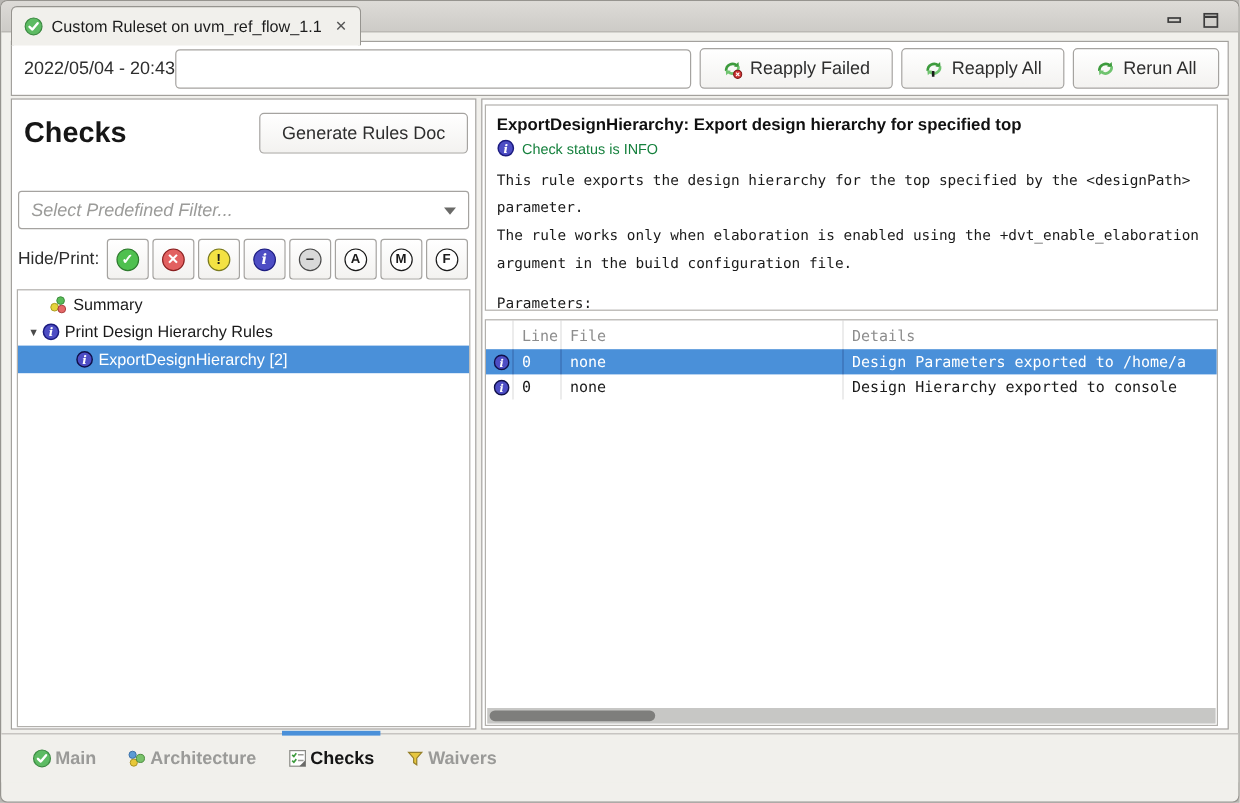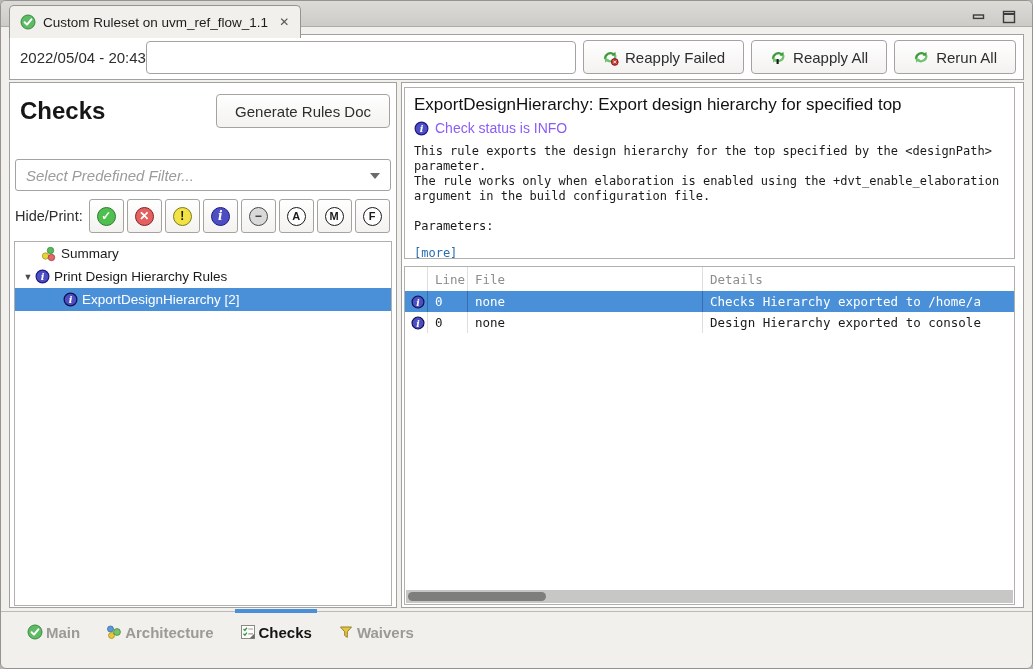--- a/index.html
+++ b/index.html
@@ -101,25 +101,25 @@
   .tree-row svg { margin-right:4px; flex:0 0 auto; }
   .tree-row.selected { background:#4a90d9; color:#fff; }
   .ind-1 { padding-left:26px; }
   .ind-2 { padding-left:48px; }
 
   .right-panel {
     flex:1; background:#fff; border:1px solid #a3a19d;
     display:flex; flex-direction:column; padding:4px 8px 2px 2px;
   }
   .desc-box { border:1px solid #b2b0ac; height:172px; padding:7px 9px; overflow:hidden; }
-  .desc-title { font-size:17px; font-weight:normal; color:#111; white-space:nowrap; }
+  .desc-title { font-size:14px; font-weight:bold; color:#111; white-space:nowrap; }
   .status-row { display:flex; align-items:center; gap:6px; margin-top:5px; }
-  .status-row .st { font-size:14px; color:#8b5cf6; }
+  .status-row .st { font-size:12px; color:#15803d; }
   .mono { font-family:"DejaVu Sans Mono", monospace; }
-  .desc-text { margin-top:8px; font-size:12px; line-height:15px; color:#1a1a1a; white-space:pre; }
+  .desc-text { margin-top:8px; font-size:12px; line-height:23px; color:#1a1a1a; white-space:pre; }
   .params-label { margin-top:15px; font-size:12px; color:#1a1a1a; }
   .more-link { margin-top:13px; font-size:12px; color:#2a6db0; text-decoration:underline; width:fit-content; cursor:pointer; }
 
   .table-box { position:relative; flex:1; border:1px solid #b2b0ac; margin-top:7px; overflow:hidden;
                display:flex; flex-direction:column; }
   .trow { display:flex; align-items:stretch; font-size:12.5px; }
   .trow .cell {
     display:flex; align-items:center; padding-left:7px;
     border-right:1px solid rgba(0,0,0,0.13); overflow:hidden; white-space:nowrap;
   }
@@ -314,21 +314,21 @@
         </div>
         <div class="trow tbody-row selected mono">
           <div class="cell col-icon">
             <svg width="14" height="14" viewBox="0 0 16 16">
               <circle cx="8" cy="8" r="6.8" fill="#4d4dc4" stroke="#10104a" stroke-width="1.3"></circle>
               <text x="8" y="12" text-anchor="middle" font-family="DejaVu Serif, serif" font-size="10.5" font-weight="bold" font-style="italic" fill="#fff">i</text>
             </svg>
           </div>
           <div class="cell col-line">0</div>
           <div class="cell col-file">none</div>
-          <div class="cell col-details">Checks Hierarchy exported to /home/a</div>
+          <div class="cell col-details">Design Parameters exported to /home/a</div>
         </div>
         <div class="trow tbody-row mono">
           <div class="cell col-icon">
             <svg width="14" height="14" viewBox="0 0 16 16">
               <circle cx="8" cy="8" r="6.8" fill="#4d4dc4" stroke="#10104a" stroke-width="1.3"></circle>
               <text x="8" y="12" text-anchor="middle" font-family="DejaVu Serif, serif" font-size="10.5" font-weight="bold" font-style="italic" fill="#fff">i</text>
             </svg>
           </div>
           <div class="cell col-line">0</div>
           <div class="cell col-file">none</div>

